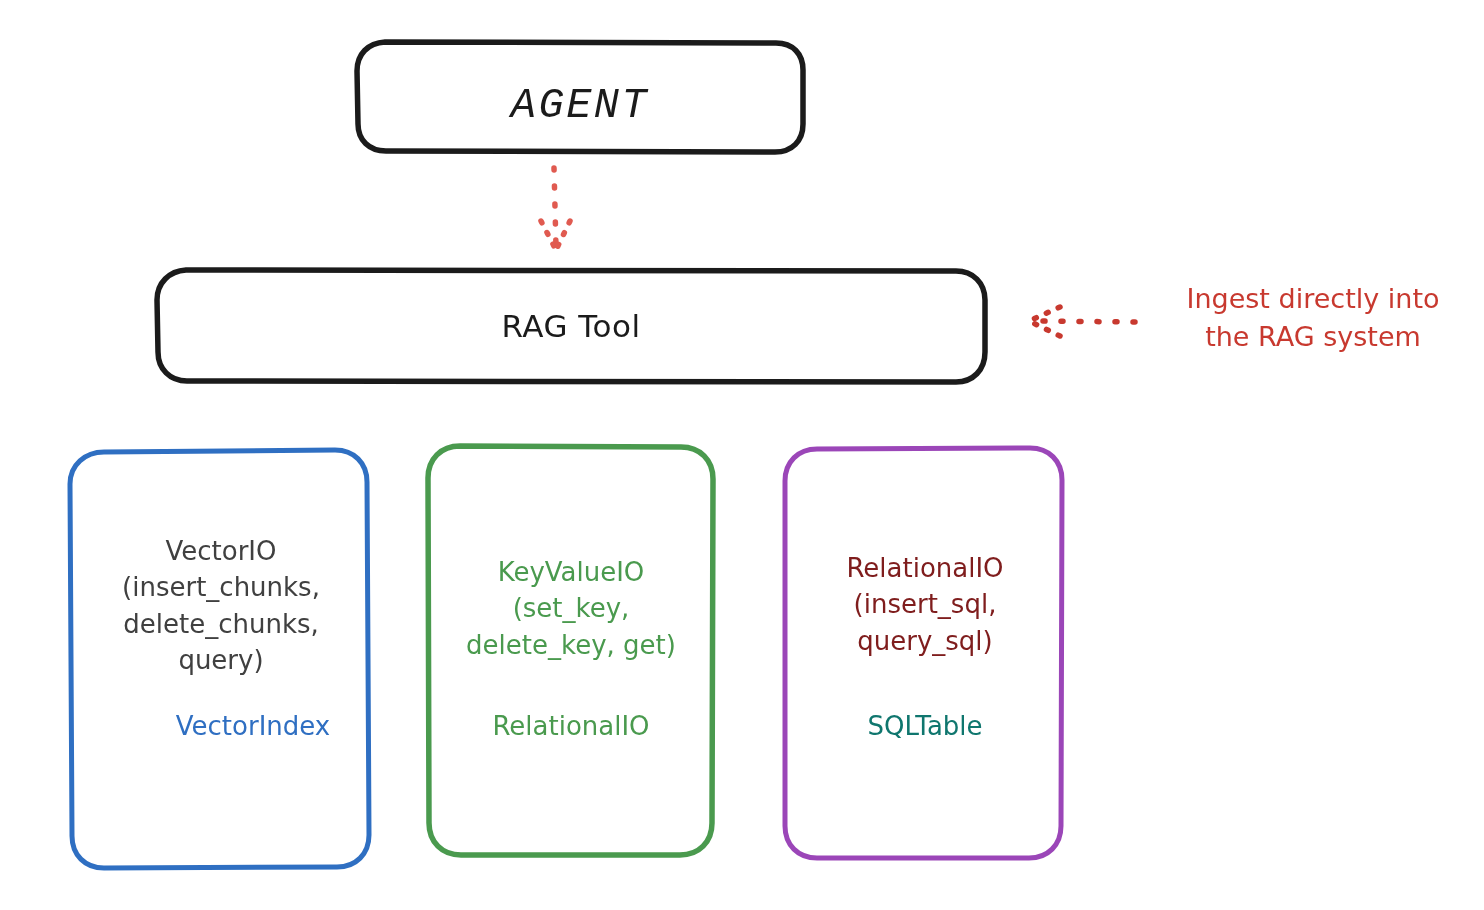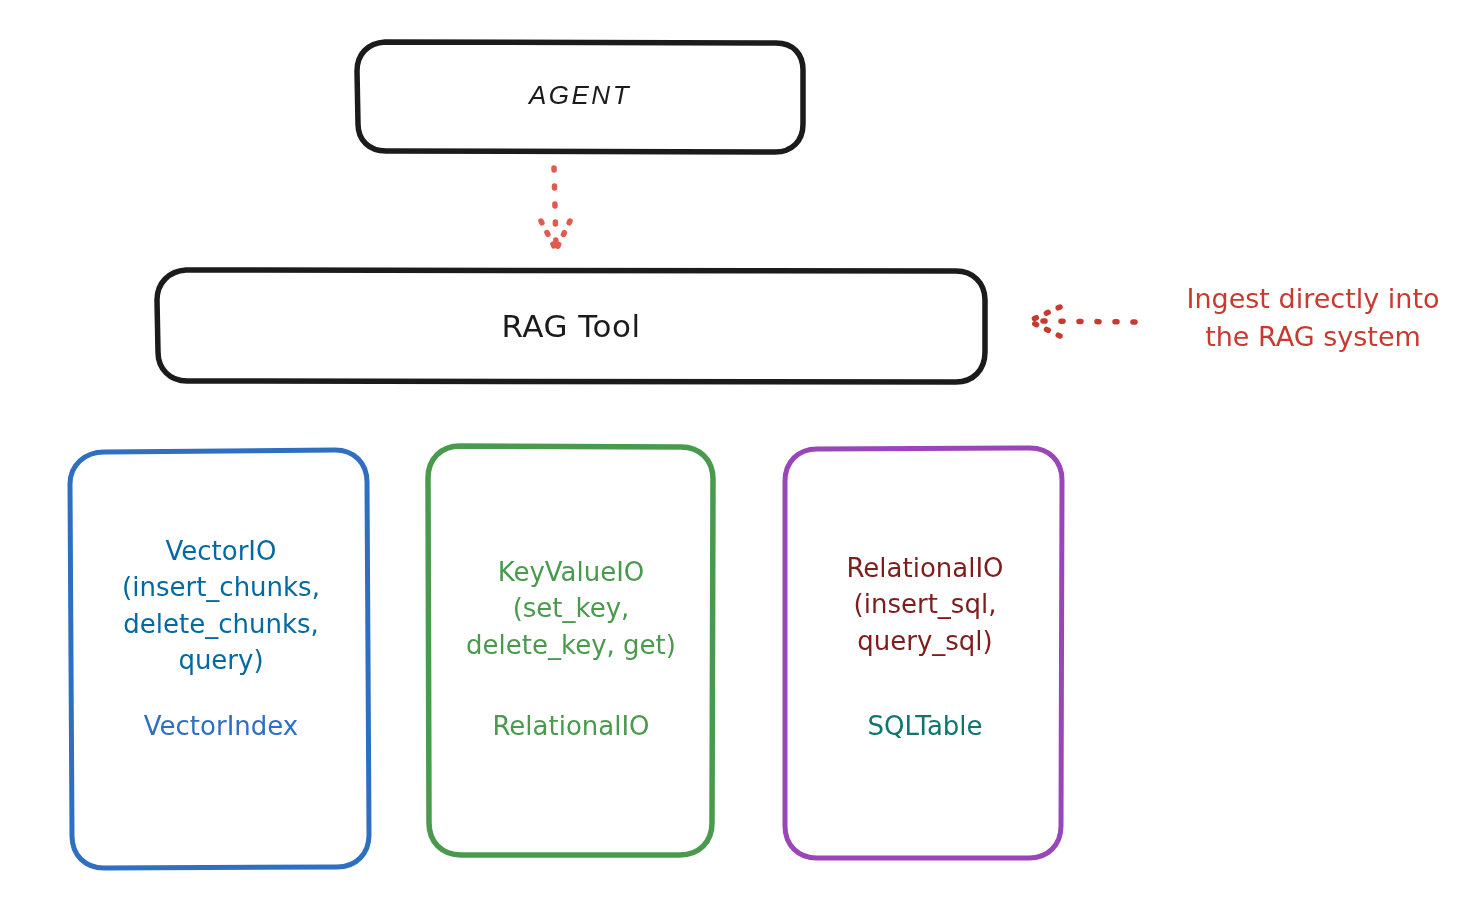--- a/index.html
+++ b/index.html
@@ -27,25 +27,25 @@
     text-align: center;
     line-height: 1.34;
     white-space: pre-line;
     user-select: none;
   }
   
   #agent-label {
     left: 357px;
     top: 78px;
     width: 446px;
-    font-size: 26px;
+    font-size: 42px;
     font-style: italic;
     letter-spacing: 2.5px;
     color: #1b1b1b;
-    font-family: Liberation Sans, sans-serif;
+    font-family: Liberation Mono, monospace;
   }
   
   #ragtool-label {
     left: 157px;
     top: 306px;
     width: 828px;
     font-size: 31px;
     color: #1b1b1b;
     letter-spacing: 0.5px;
     font-family: "DejaVu Sans", sans-serif;
@@ -58,27 +58,28 @@
     white-space: pre-line;
     line-height: 1.4;
     font-size: 26px;
     font-family: "DejaVu Sans", sans-serif;
     user-select: none;
   }
   #vectorio-label {
     left: 74px;
     top: 533px;
     width: 294px;
-    color: #0369a1;
+    color: #404040;
   }
   #vectorindex-label {
     left: 74px;
     top: 708px;
     width: 294px;
     color: #2f6fc2;
+    padding-left: 32px;
   }
   #keyvalueio-label {
     left: 428px;
     top: 520px;
     width: 286px;
     color: #4a9a4e;
     margin-top: 34px;
   }
   #keyvalueindex-label {
     left: 428px;

